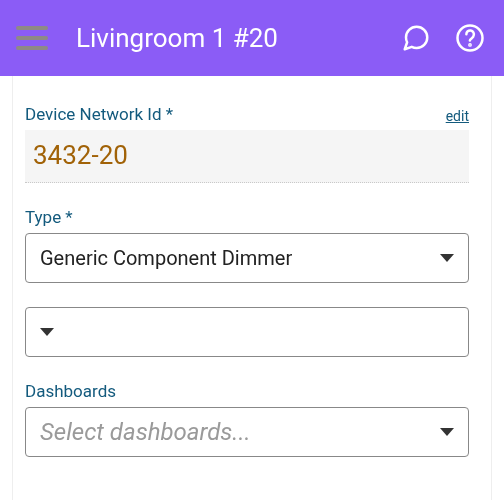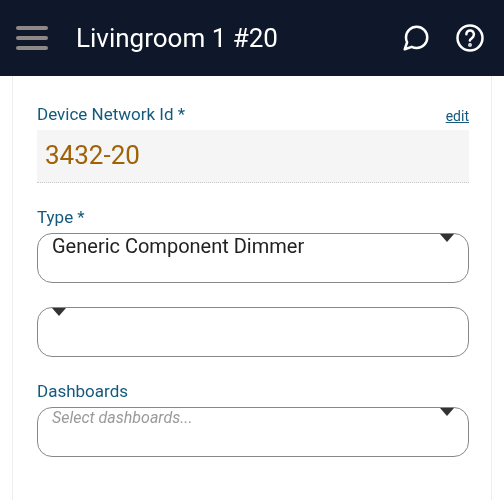--- a/index.html
+++ b/index.html
@@ -4,21 +4,21 @@
   <style>
     * { box-sizing: border-box; margin: 0; padding: 0; }
     body {
       width: 504px;
       height: 500px;
       font-family: -apple-system, BlinkMacSystemFont, "Segoe UI", Roboto, Arial, sans-serif;
       background: #fff;
       overflow: hidden;
     }
     .header {
-      background: #0f172a;
+      background: #8b5cf6;
       height: 76px;
       display: flex;
       align-items: center;
       padding: 0 16px;
       color: #fff;
     }
     .hamburger {
       width: 36px;
       height: 36px;
       display: flex;
@@ -51,21 +51,21 @@
       height: 36px;
       display: flex;
       align-items: center;
       justify-content: center;
       cursor: pointer;
     }
     .content-wrap {
       padding: 0 12px;
     }
     .content {
-      padding: 28px 22px 0 24px;
+      padding: 28px 22px 0 12px;
       background: #fff;
       border-left: 1px solid #eee;
       border-right: 1px solid #eee;
       height: 424px;
     }
     .field {
       margin-bottom: 24px;
     }
     .label-row {
       display: flex;
@@ -86,35 +86,36 @@
     }
     .readonly-box {
       background: #f5f5f5;
       border-bottom: 1px dotted #c9c9c9;
       padding: 10px 8px 12px 8px;
       font-size: 26px;
       color: #a16207;
     }
     .select-box {
       border: 1px solid #888;
-      border-radius: 15px;
+      border-radius: 4px;
       height: 50px;
       display: flex;
+      align-items: center;
       padding: 0 14px;
       cursor: pointer;
       position: relative;
     }
     .select-text {
       flex: 1;
       font-size: 20px;
       color: #222;
     }
     .select-placeholder {
       flex: 1;
-      font-size: 16px;
+      font-size: 24px;
       color: #9a9a9a;
       font-style: italic;
     }
     .caret {
       width: 0;
       height: 0;
       border-left: 7px solid transparent;
       border-right: 7px solid transparent;
       border-top: 8px solid #333;
     }

